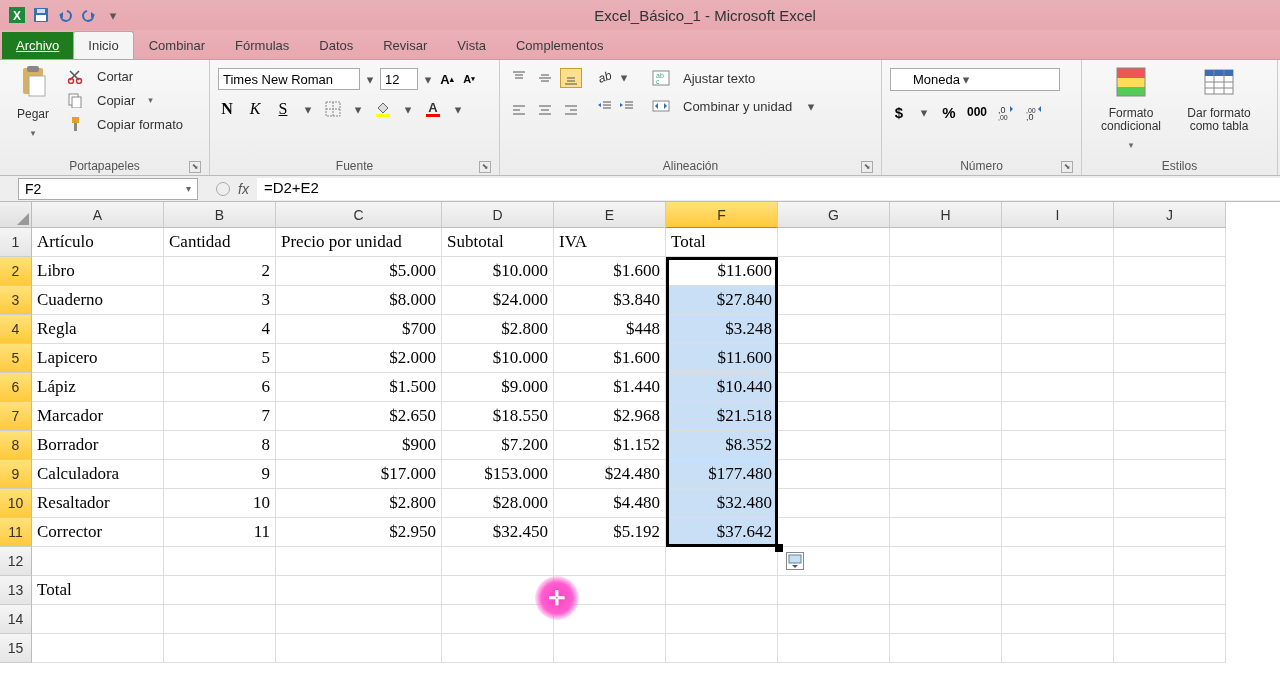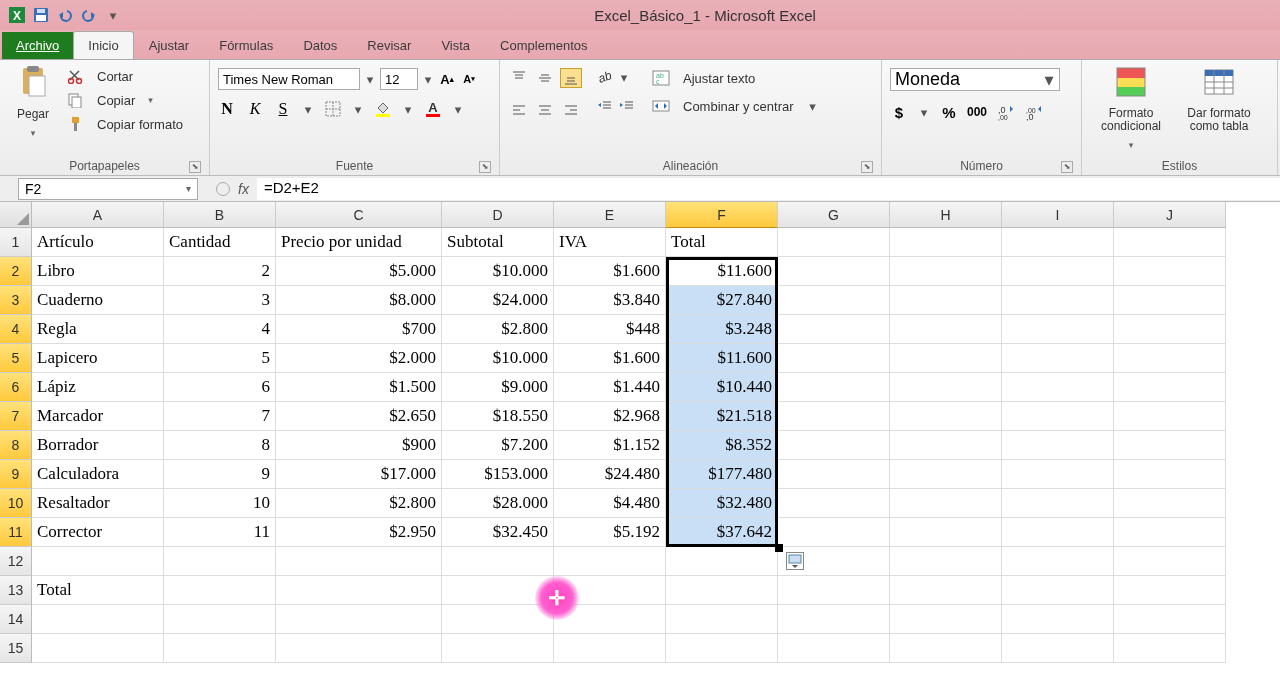--- a/index.html
+++ b/index.html
@@ -25,21 +25,21 @@
 .group-label .launcher { position: absolute; right: 0; bottom: 2px; width: 12px; height: 12px; border: 1px solid #aaa; font-size: 8px; line-height: 10px; text-align: center; color: #666; cursor: pointer; }
 .btn { display: flex; align-items: center; gap: 13px; font-size: 13px; color: #333; cursor: pointer; padding: 1px 2px; }
 .icon16 { width: 18px; height: 18px; display: flex; align-items: center; justify-content: center; }
 .vstack { display: flex; flex-direction: column; gap: 1px; }
 .hstack { display: flex; flex-direction: row; gap: 4px; align-items: center; }
 .font-box { width:142px; height:22px; border:1px solid #aaa; background:#fff; display:flex; align-items:center; padding:0 4px; font-size:13px; }
 .size-box { width:38px; height:22px; border:1px solid #aaa; background:#fff; display:flex; align-items:center; padding:0 4px; font-size:13px; }
 .dd-arrow { width:12px; text-align:center; color:#555; }
 .align-btn { width:22px; height:20px; border:1px solid transparent; display:flex; align-items:center; justify-content:center; cursor:pointer; }
 .align-btn.active { background:#fce08f; border-color:#c8a030; }
-.numfmt-box { width:170px; height:23px; border:1px solid #aaa; background:#fff; display:flex; align-items:center; padding:0 4px; font-size:18px; justify-content:space-between; }
+.numfmt-box { width:170px; height:23px; border:1px solid #aaa; background:#fff; display:flex; align-items:center; padding:0 22px; font-size:13px; justify-content:flex-start; }
 .big-btn { display:flex; flex-direction:column; align-items:center; justify-content:center; gap:7px; width:82px; cursor:pointer; font-size:12px; color:#333; text-align:center; }
 .big-icon { width:36px; height:36px; }
 svg { display:block; }
 
 
 .fbar { height: 26px; display:flex; align-items:center; border-bottom: 1px solid #bbb; background:#eee; }
 .name-box { width:180px; height:22px; margin-left:18px; border:1px solid #aaa; background:#fff; display:flex; align-items:center; justify-content:space-between; padding:0 6px; font-size:14px; }
 .fx-area { display:flex; align-items:center; gap:8px; margin-left:18px; flex:1; }
 .fx-label { font-style: italic; font-size:14px; color:#555; }
 .formula-input { font-size:15px; background:#fff; height:22px; flex:1; padding:0 6px; border:1px solid transparent; }
@@ -101,21 +101,21 @@
         </svg>
     </div>
     <div class="qat-icon" style="color:#555">▾</div>
   </div>
   <div class="app-title">Excel_Básico_1 - Microsoft Excel</div>
 </div>
 
 <div class="tab-row">
   <div class="tab-file">Archivo</div>
   <div class="tab active">Inicio</div>
-  <div class="tab">Ajustar</div>
+  <div class="tab">Combinar</div>
   <div class="tab">Fórmulas</div>
   <div class="tab">Datos</div>
   <div class="tab">Revisar</div>
   <div class="tab">Vista</div>
   <div class="tab">Complementos</div>
 </div>
 
 <div class="ribbon">
 
   <div class="group" style="width:210px">
@@ -300,21 +300,21 @@
           <span>Ajustar texto</span>
         </div>
         <div class="btn">
           <span class="icon16">
               <svg width="18" height="18">
                 <rect x="1" y="4" width="16" height="10" fill="#fff" stroke="#888"></rect>
                 <polygon points="3,9 6,6 6,12" fill="#2a6fb8"></polygon>
                 <polygon points="15,9 12,6 12,12" fill="#2a6fb8"></polygon>
               </svg>
             </span>
-          <span>Combinar y centrar</span>
+          <span>Combinar y unidad</span>
           <span class="dd-arrow">▾</span>
         </div>
       </div>
     </div>
     <div class="group-label"><span>Alineación</span><span class="launcher">⬊</span></div>
   </div>
 
   <div class="group" style="width:200px">
     <div class="group-body vstack" style="gap:12px;padding-top:4px">
       <div class="numfmt-box">

